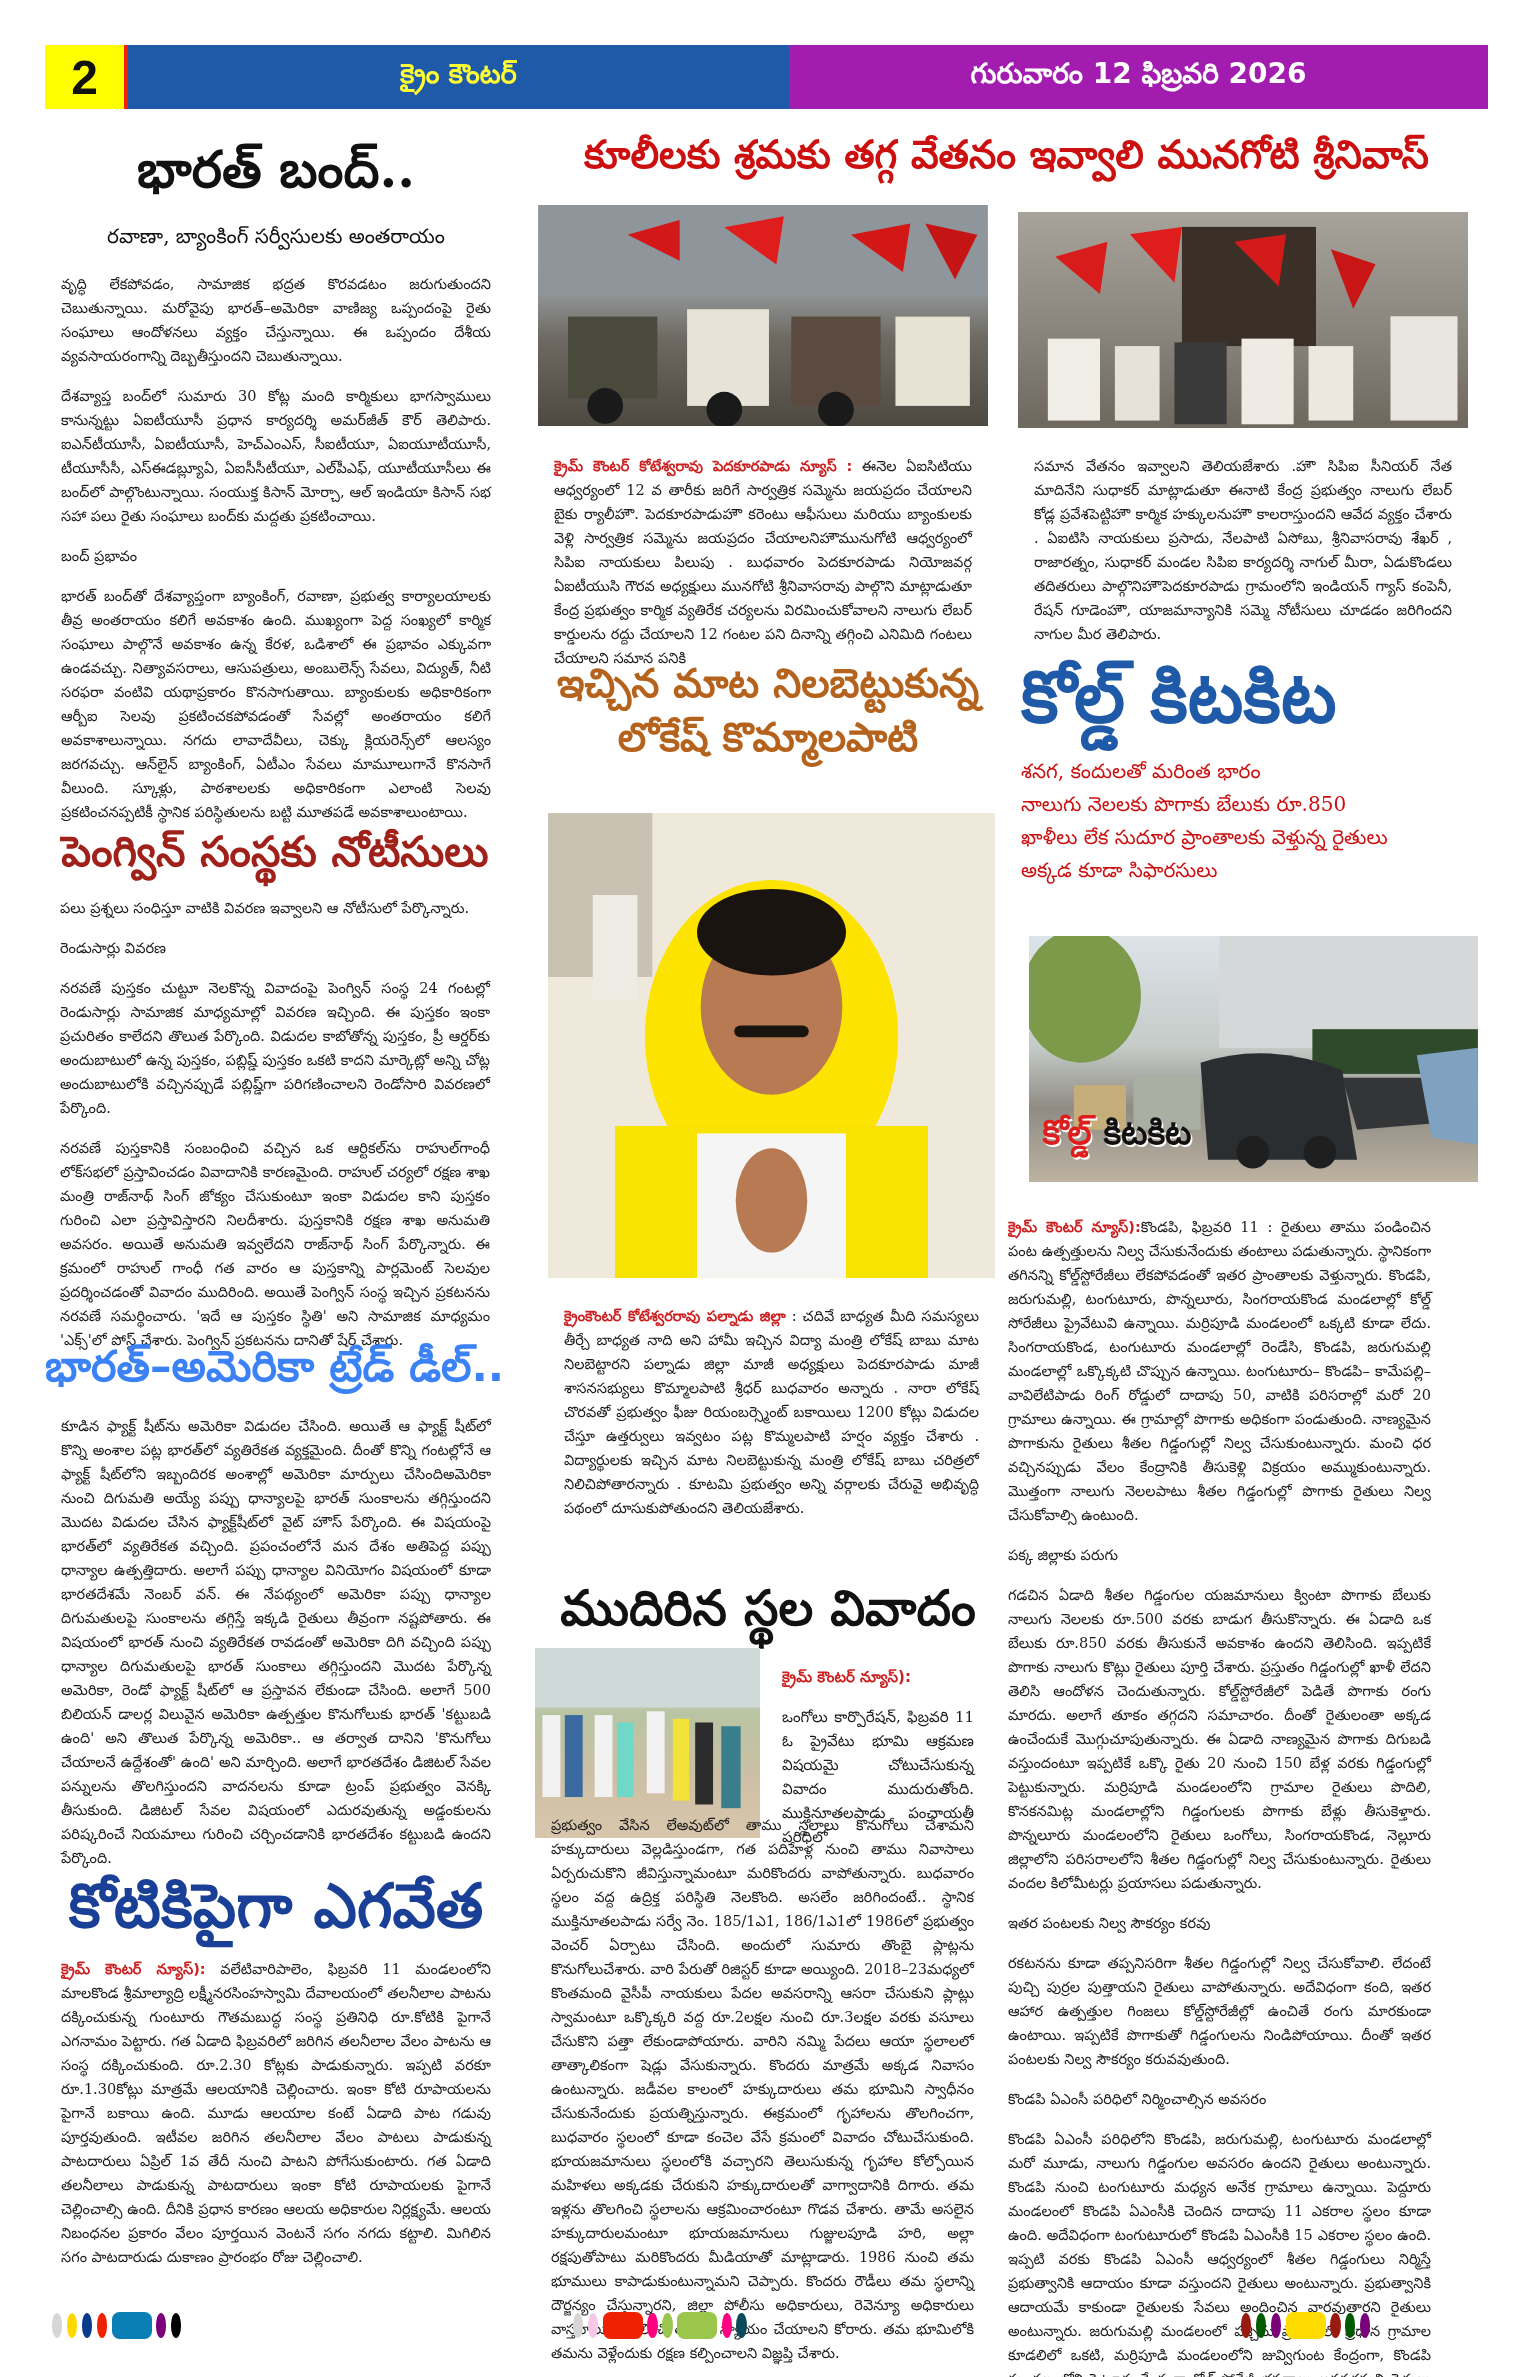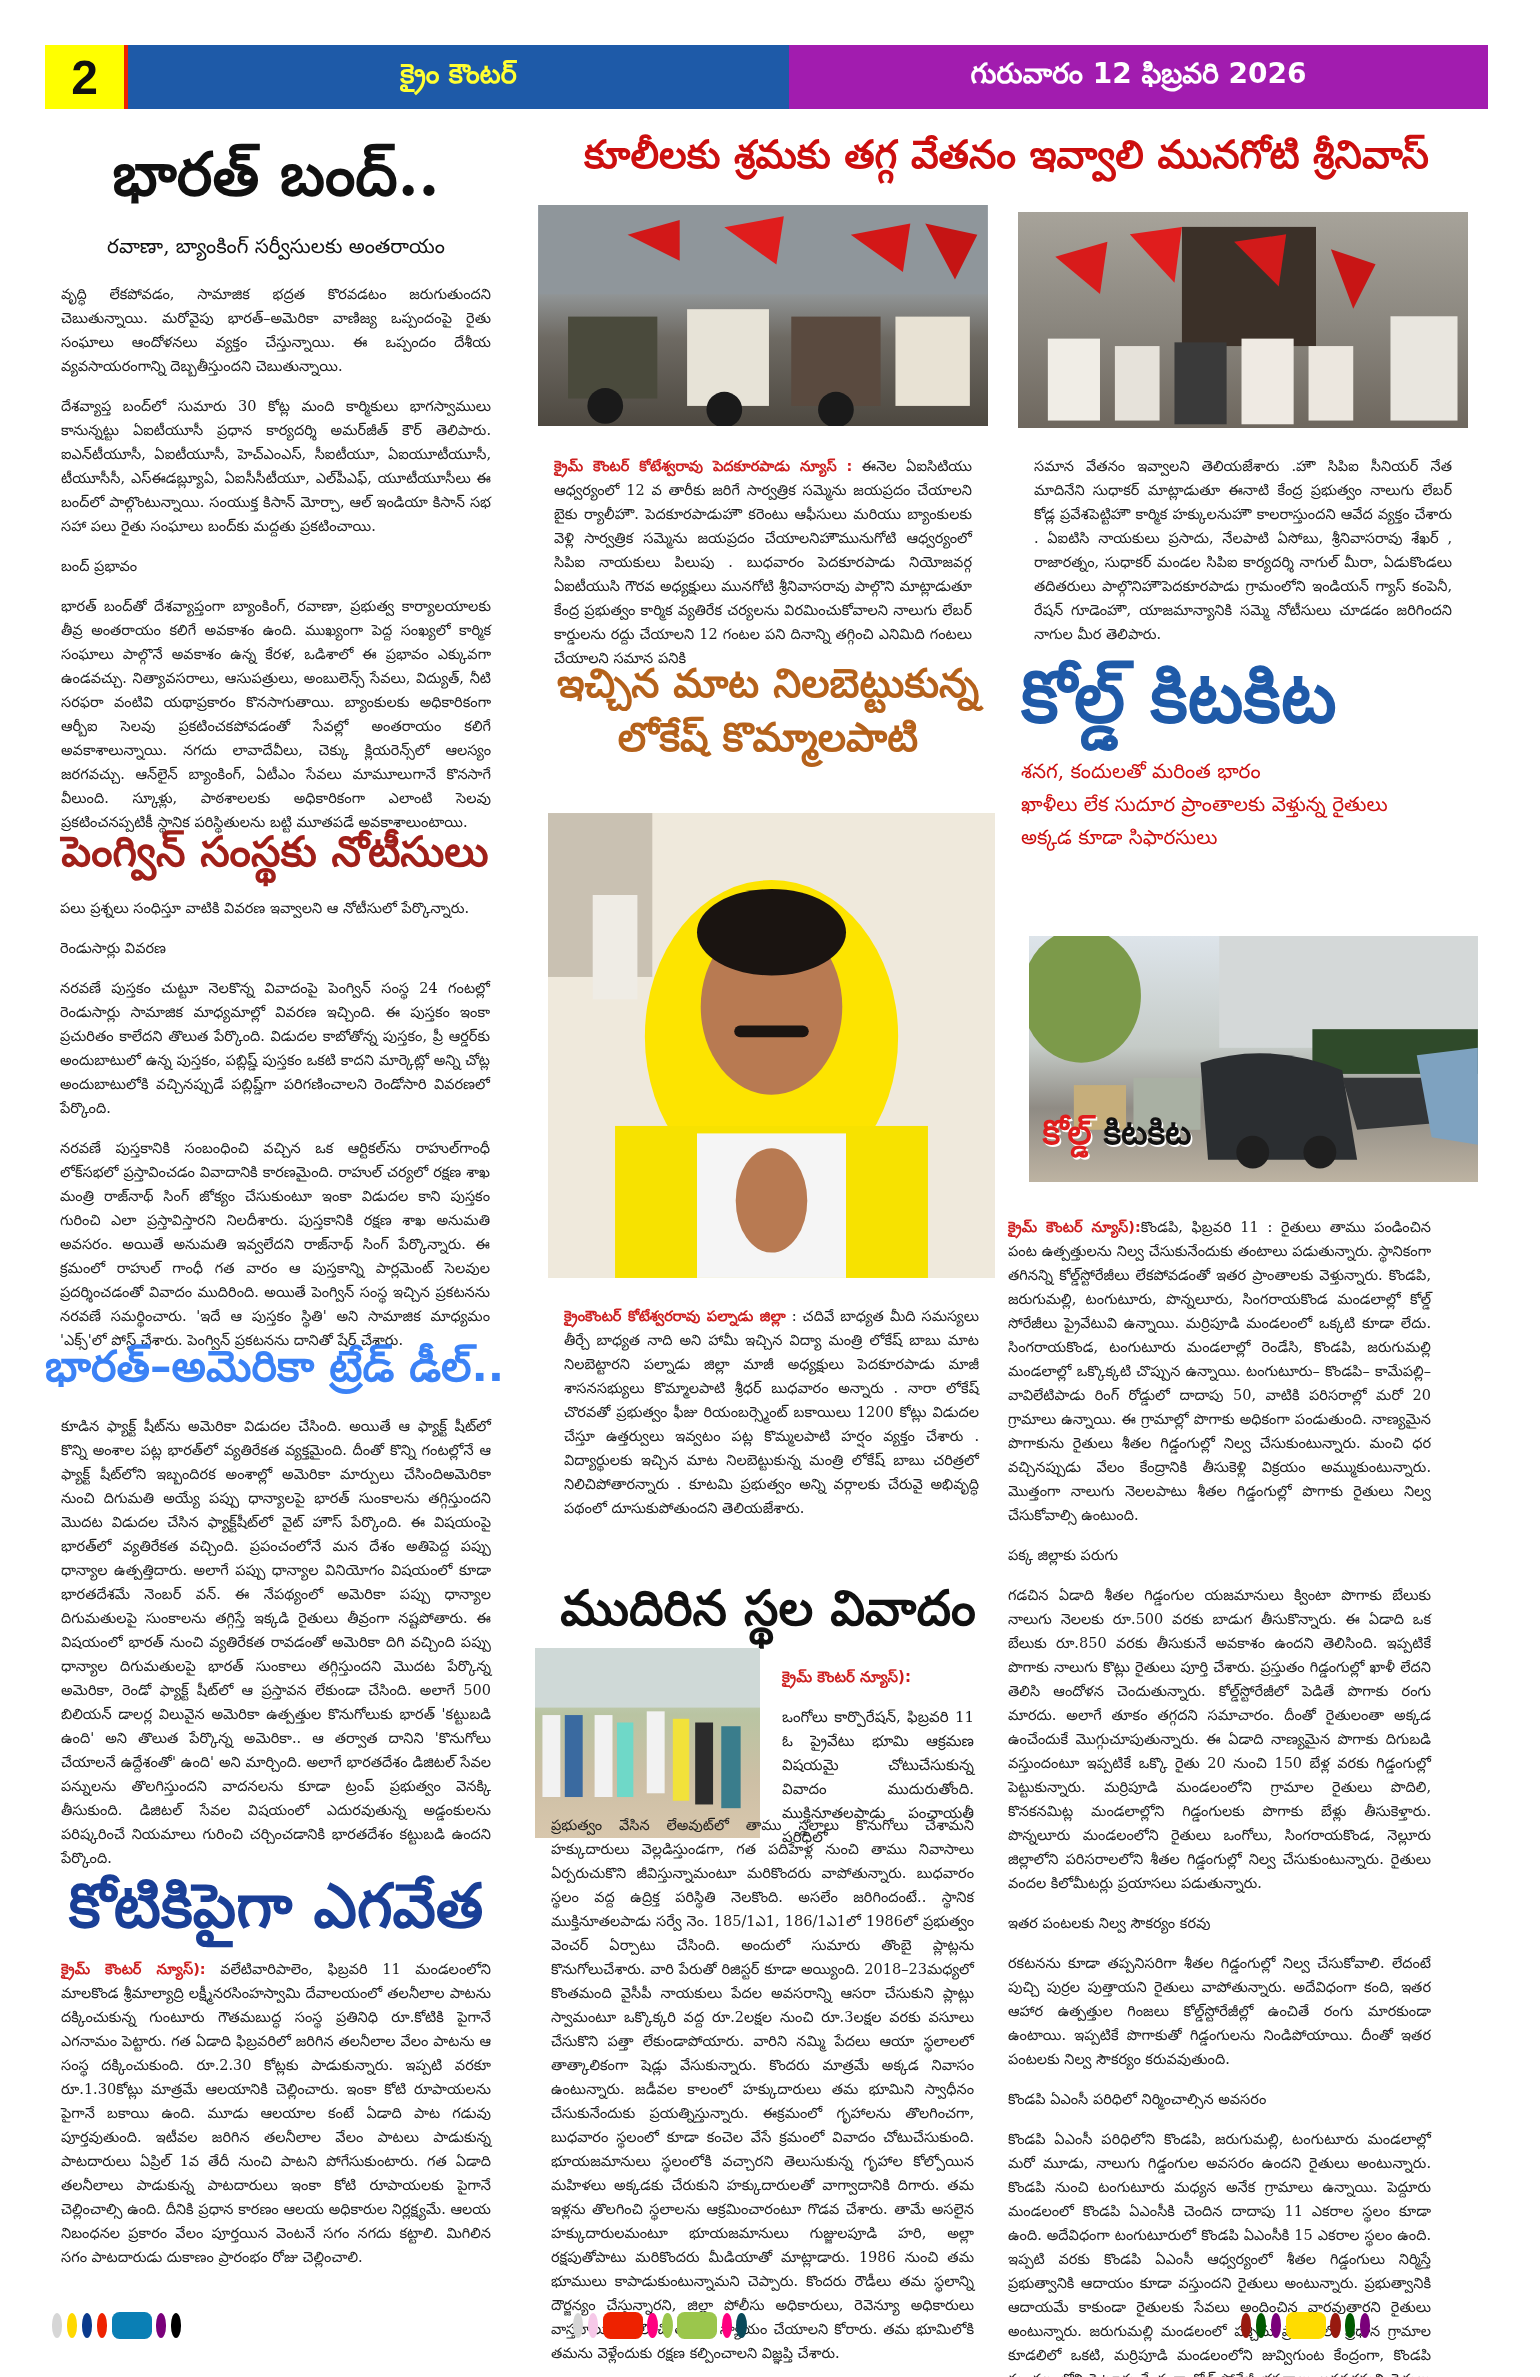--- a/index.html
+++ b/index.html
@@ -28,21 +28,21 @@
 </head>
 <body>
 
 <div class="masthead">
   <div class="page-num">2</div>
   <div class="brand">క్రైం కౌంటర్</div>
   <div class="dateblk">గురువారం 12 ఫిబ్రవరి 2026</div>
 </div>
 
 <div class="col" style="left:45px; top:134px; width:462px;">
-  <div class="hl" style="font-family:'DejaVu Serif',serif; font-size:60px; text-align:center; color:#111; margin-top:6px;">భారత్ బంద్..</div>
+  <div class="hl" style="font-family:'DejaVu Serif',serif; font-size:51px; text-align:center; color:#111; margin-top:6px;">భారత్ బంద్..</div>
   <div style="font-family:'DejaVu Serif',serif; font-size:20px; text-align:center; margin:25px 0 19.4px; color:#111;">రవాణా, బ్యాంకింగ్ సర్వీసులకు అంతరాయం</div>
   <div class="body-text">
     <p>వృద్ధి లేకపోవడం, సామాజిక భద్రత కొరవడటం జరుగుతుందని చెబుతున్నాయి. మరోవైపు భారత్–అమెరికా వాణిజ్య ఒప్పందంపై రైతు సంఘాలు ఆందోళనలు వ్యక్తం చేస్తున్నాయి. ఈ ఒప్పందం దేశీయ వ్యవసాయరంగాన్ని దెబ్బతీస్తుందని చెబుతున్నాయి.</p>
     <p>దేశవ్యాప్త బంద్‌లో సుమారు 30 కోట్ల మంది కార్మికులు భాగస్వాములు కానున్నట్టు ఏఐటీయూసీ ప్రధాన కార్యదర్శి అమర్‌జీత్ కౌర్ తెలిపారు. ఐఎన్‌టీయూసీ, ఏఐటీయూసీ, హెచ్‌ఎంఎస్, సీఐటీయూ, ఏఐయూటీయూసీ, టీయూసీసీ, ఎస్‌ఈడబ్ల్యూఏ, ఏఐసీసీటీయూ, ఎల్‌పీఎఫ్, యూటీయూసీలు ఈ బంద్‌లో పాల్గొంటున్నాయి. సంయుక్త కిసాన్ మోర్చా, ఆల్ ఇండియా కిసాన్ సభ సహా పలు రైతు సంఘాలు బంద్‌కు మద్దతు ప్రకటించాయి.</p>
     <p>బంద్ ప్రభావం</p>
     <p>భారత్ బంద్‌తో దేశవ్యాప్తంగా బ్యాంకింగ్, రవాణా, ప్రభుత్వ కార్యాలయాలకు తీవ్ర అంతరాయం కలిగే అవకాశం ఉంది. ముఖ్యంగా పెద్ద సంఖ్యలో కార్మిక సంఘాలు పాల్గొనే అవకాశం ఉన్న కేరళ, ఒడిశాలో ఈ ప్రభావం ఎక్కువగా ఉండవచ్చు. నిత్యావసరాలు, ఆసుపత్రులు, అంబులెన్స్ సేవలు, విద్యుత్, నీటి సరఫరా వంటివి యథాప్రకారం కొనసాగుతాయి. బ్యాంకులకు అధికారికంగా ఆర్బీఐ సెలవు ప్రకటించకపోవడంతో సేవల్లో అంతరాయం కలిగే అవకాశాలున్నాయి. నగదు లావాదేవీలు, చెక్కు క్లియరెన్స్‌లో ఆలస్యం జరగవచ్చు. ఆన్‌లైన్ బ్యాంకింగ్, ఏటీఎం సేవలు మామూలుగానే కొనసాగే వీలుంది. స్కూళ్లు, పాఠశాలలకు అధికారికంగా ఎలాంటి సెలవు ప్రకటించనప్పటికీ స్థానిక పరిస్థితులను బట్టి మూతపడే అవకాశాలుంటాయి.</p>
   </div>
 </div>
 
 <div class="col" style="left:44px; top:828px; width:462px;">
@@ -184,20 +184,21 @@
 <div class="col" style="left:535px; top:1797px; width:455px;">
   <div class="body-text">
     <p>ప్రభుత్వం వేసిన లేఅవుట్‌లో తాము స్థలాలు కొనుగోలు చేశామని హక్కుదారులు వెల్లడిస్తుండగా, గత పదిహేళ్ల నుంచి తాము నివాసాలు ఏర్పరుచుకొని జీవిస్తున్నామంటూ మరికొందరు వాపోతున్నారు. బుధవారం స్థలం వద్ద ఉద్రిక్త పరిస్థితి నెలకొంది. అసలేం జరిగిందంటే.. స్థానిక ముక్తినూతలపాడు సర్వే నెం. 185/1ఎ1, 186/1ఎ1లో 1986లో ప్రభుత్వం వెంచర్ ఏర్పాటు చేసింది. అందులో సుమారు తొంబై ప్లాట్లను కొనుగోలుచేశారు. వారి పేరుతో రిజిస్టర్ కూడా అయ్యింది. 2018–23మధ్యలో కొంతమంది వైసీపీ నాయకులు పేదల అవసరాన్ని ఆసరా చేసుకుని ప్లాట్లు స్వామంటూ ఒక్కొక్కరి వద్ద రూ.2లక్షల నుంచి రూ.3లక్షల వరకు వసూలు చేసుకొని పత్తా లేకుండాపోయారు. వారిని నమ్మి పేదలు ఆయా స్థలాలలో తాత్కాలికంగా షెడ్లు వేసుకున్నారు. కొందరు మాత్రమే అక్కడ నివాసం ఉంటున్నారు. జడీవల కాలంలో హక్కుదారులు తమ భూమిని స్వాధీనం చేసుకునేందుకు ప్రయత్నిస్తున్నారు. ఈక్రమంలో గృహాలను తొలగించగా, బుధవారం స్థలంలో కూడా కంచెల వేసే క్రమంలో వివాదం చోటుచేసుకుంది. భూయజమానులు స్థలంలోకి వచ్చారని తెలుసుకున్న గృహాల కోల్పోయిన మహిళలు అక్కడకు చేరుకుని హక్కుదారులతో వాగ్వాదానికి దిగారు. తమ ఇళ్లను తొలగించి స్థలాలను ఆక్రమించారంటూ గొడవ చేశారు. తామే అసలైన హక్కుదారులమంటూ భూయజమానులు గుజ్జులపూడి హరి, అల్లా రక్షపుతోపాటు మరికొందరు మీడియాతో మాట్లాడారు. 1986 నుంచి తమ భూములు కాపాడుకుంటున్నామని చెప్పారు. కొందరు రౌడీలు తమ స్థలాన్ని దౌర్జన్యం చేస్తున్నారని, జిల్లా పోలీసు అధికారులు, రెవెన్యూ అధికారులు వాస్తవాలు పరిశీలించి తమకు న్యాయం చేయాలని కోరారు. తమ భూమిలోకి తమను వెళ్లేందుకు రక్షణ కల్పించాలని విజ్ఞప్తి చేశారు.</p>
   </div>
 </div>
 
 <div class="col" style="left:1021px; top:656px; width:477px;">
   <div class="hl" style="font-size:72px; color:#1f5aa8;">కోల్డ్ కిటకిట</div>
   <div style="margin-top:16.4px; color:#cc0f0f; font-family:'DejaVu Serif',serif; font-weight:normal; font-size:20px; line-height:33px;">
     <div>శనగ, కందులతో మరింత భారం</div>
+    <div>నాలుగు నెలలకు పొగాకు బేలుకు రూ.850</div>
     <div>ఖాళీలు లేక సుదూర ప్రాంతాలకు వెళ్తున్న రైతులు</div>
     <div>అక్కడ కూడా సిఫారసులు</div>
   </div>
 </div>
 
 <div class="photo" style="left:1029px; top:936px; width:449px; height:246px; background:linear-gradient(180deg,#dde4ea 0%,#c5cbc7 45%,#8f8b84 70%,#bdb3a2 100%);">
   <svg width="449" height="246" viewBox="0 0 602 330">
     <rect x="255" y="0" width="347" height="150" fill="#d4d8d8"></rect>
     <ellipse cx="70" cy="80" rx="80" ry="90" fill="#7c9a4a"></ellipse>
     <rect x="380" y="125" width="222" height="60" fill="#2f4a2a"></rect>

